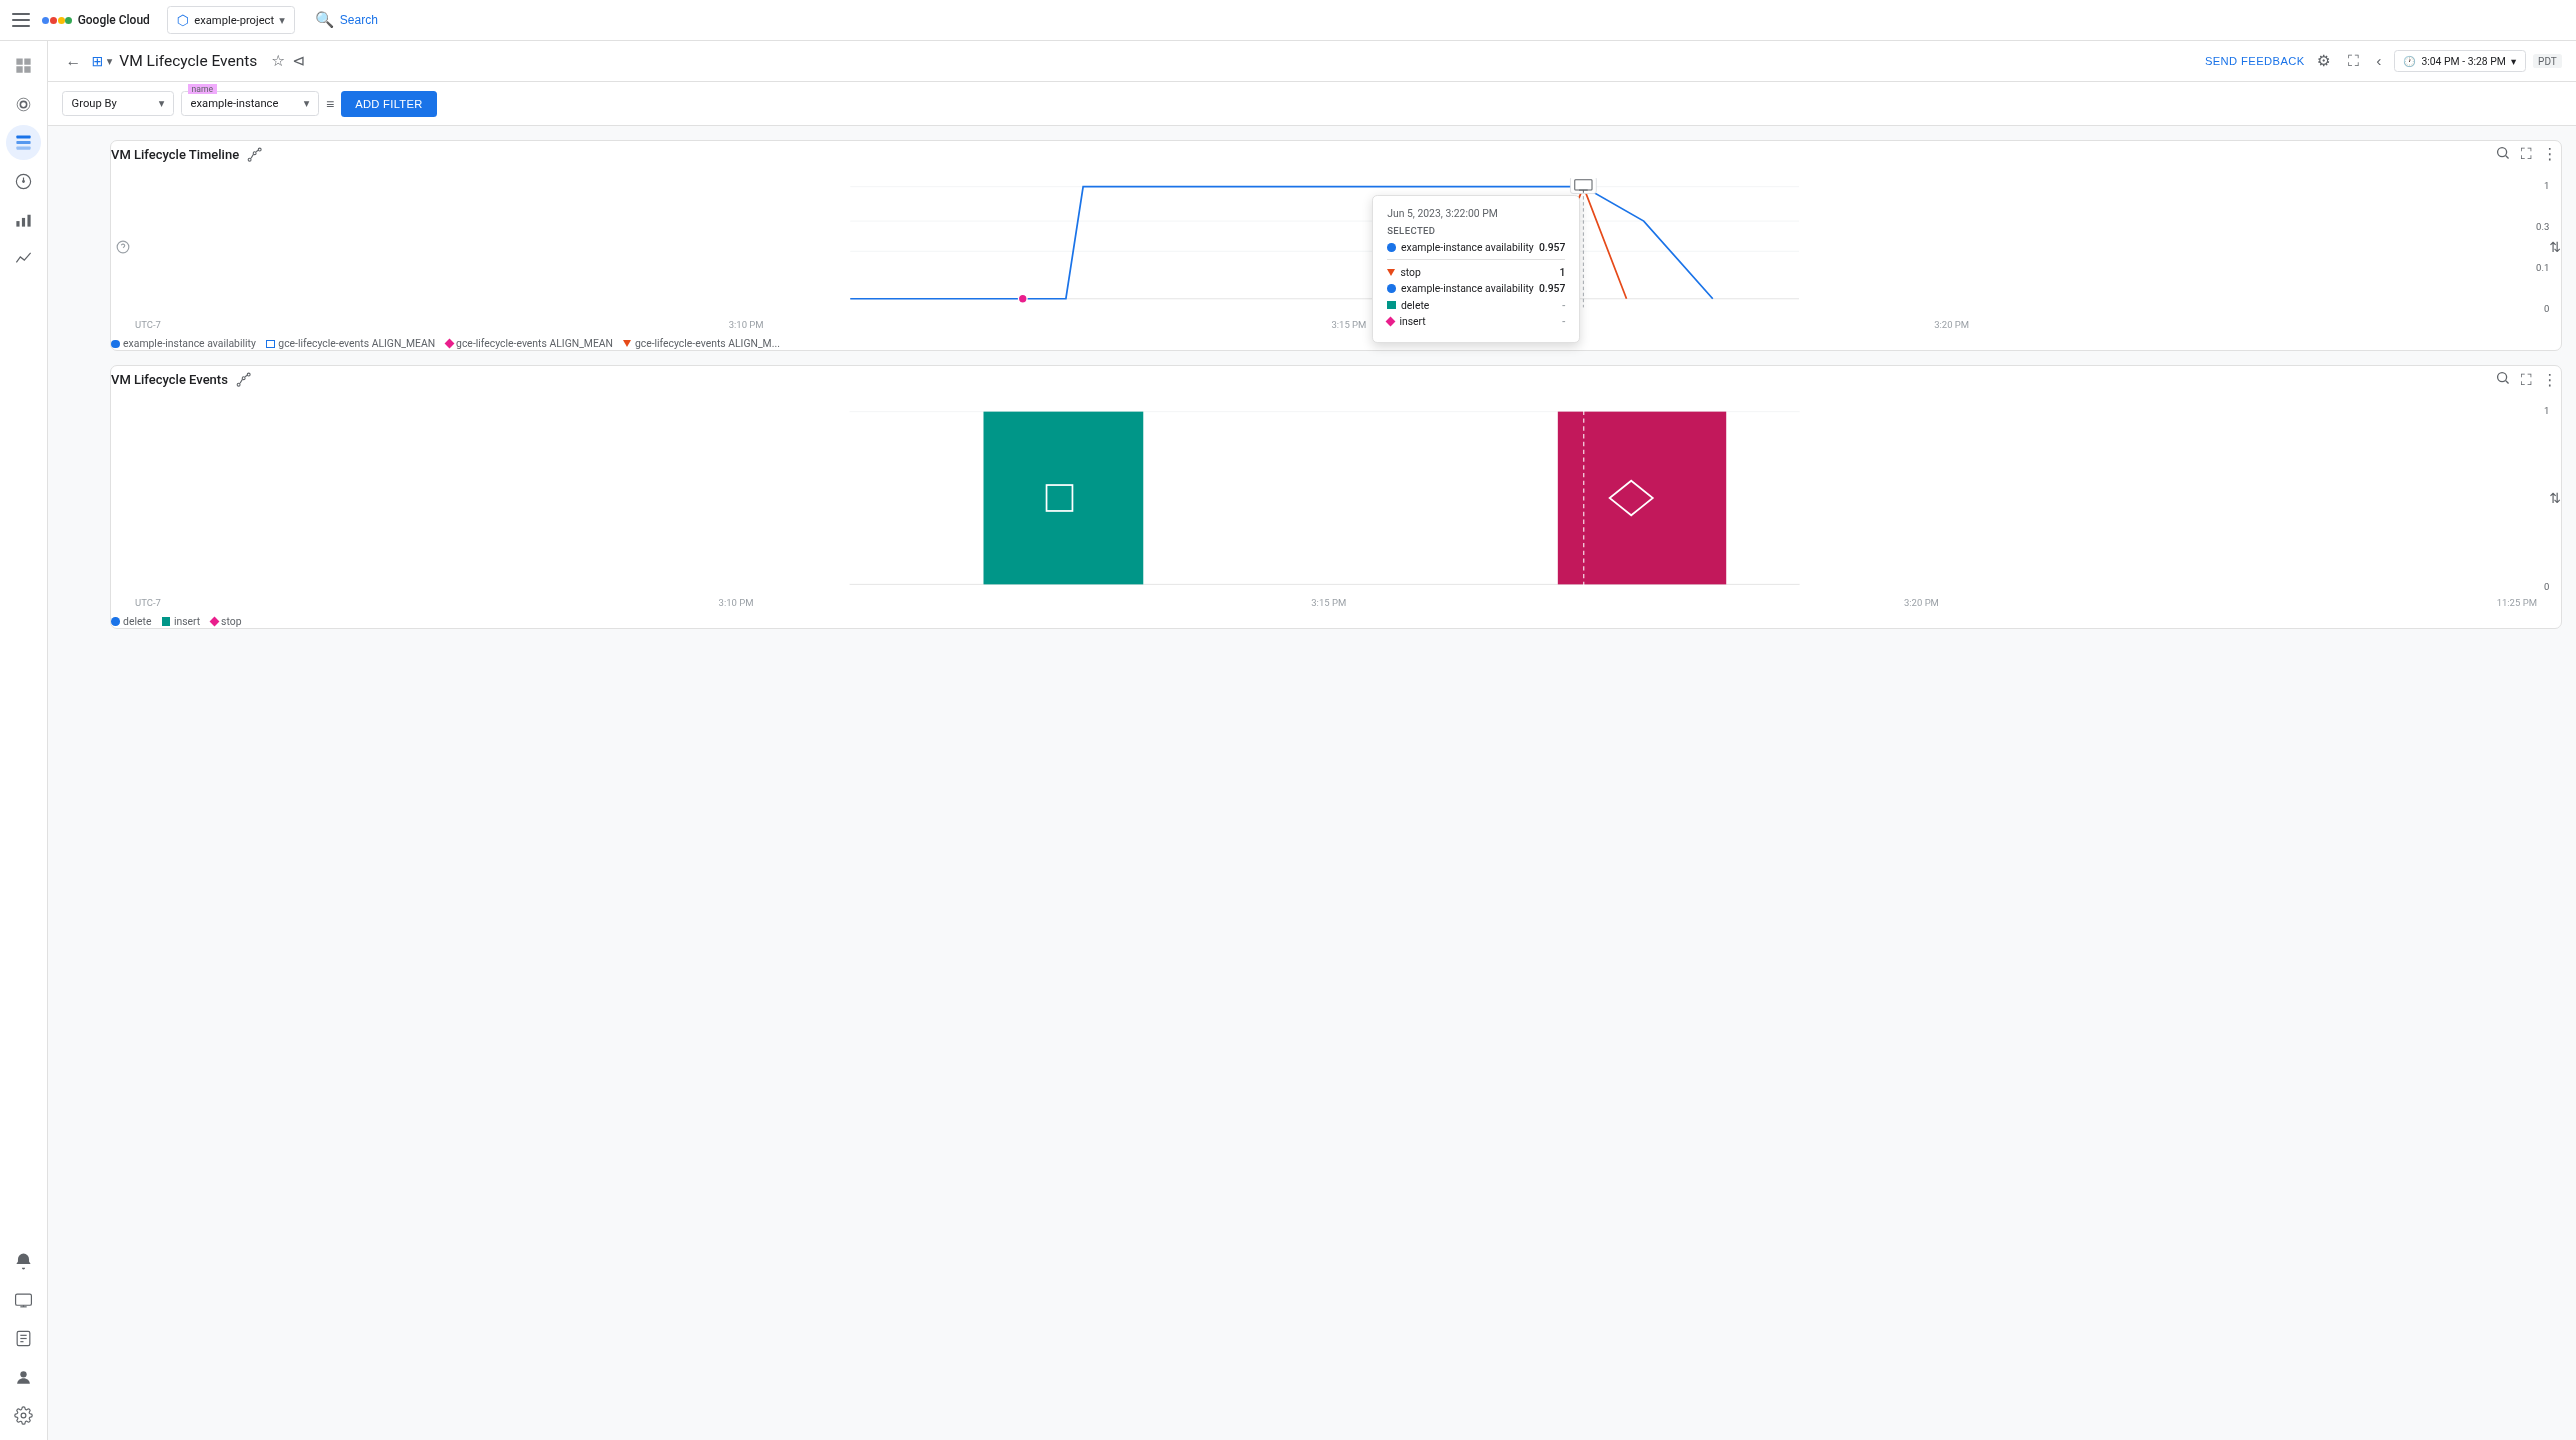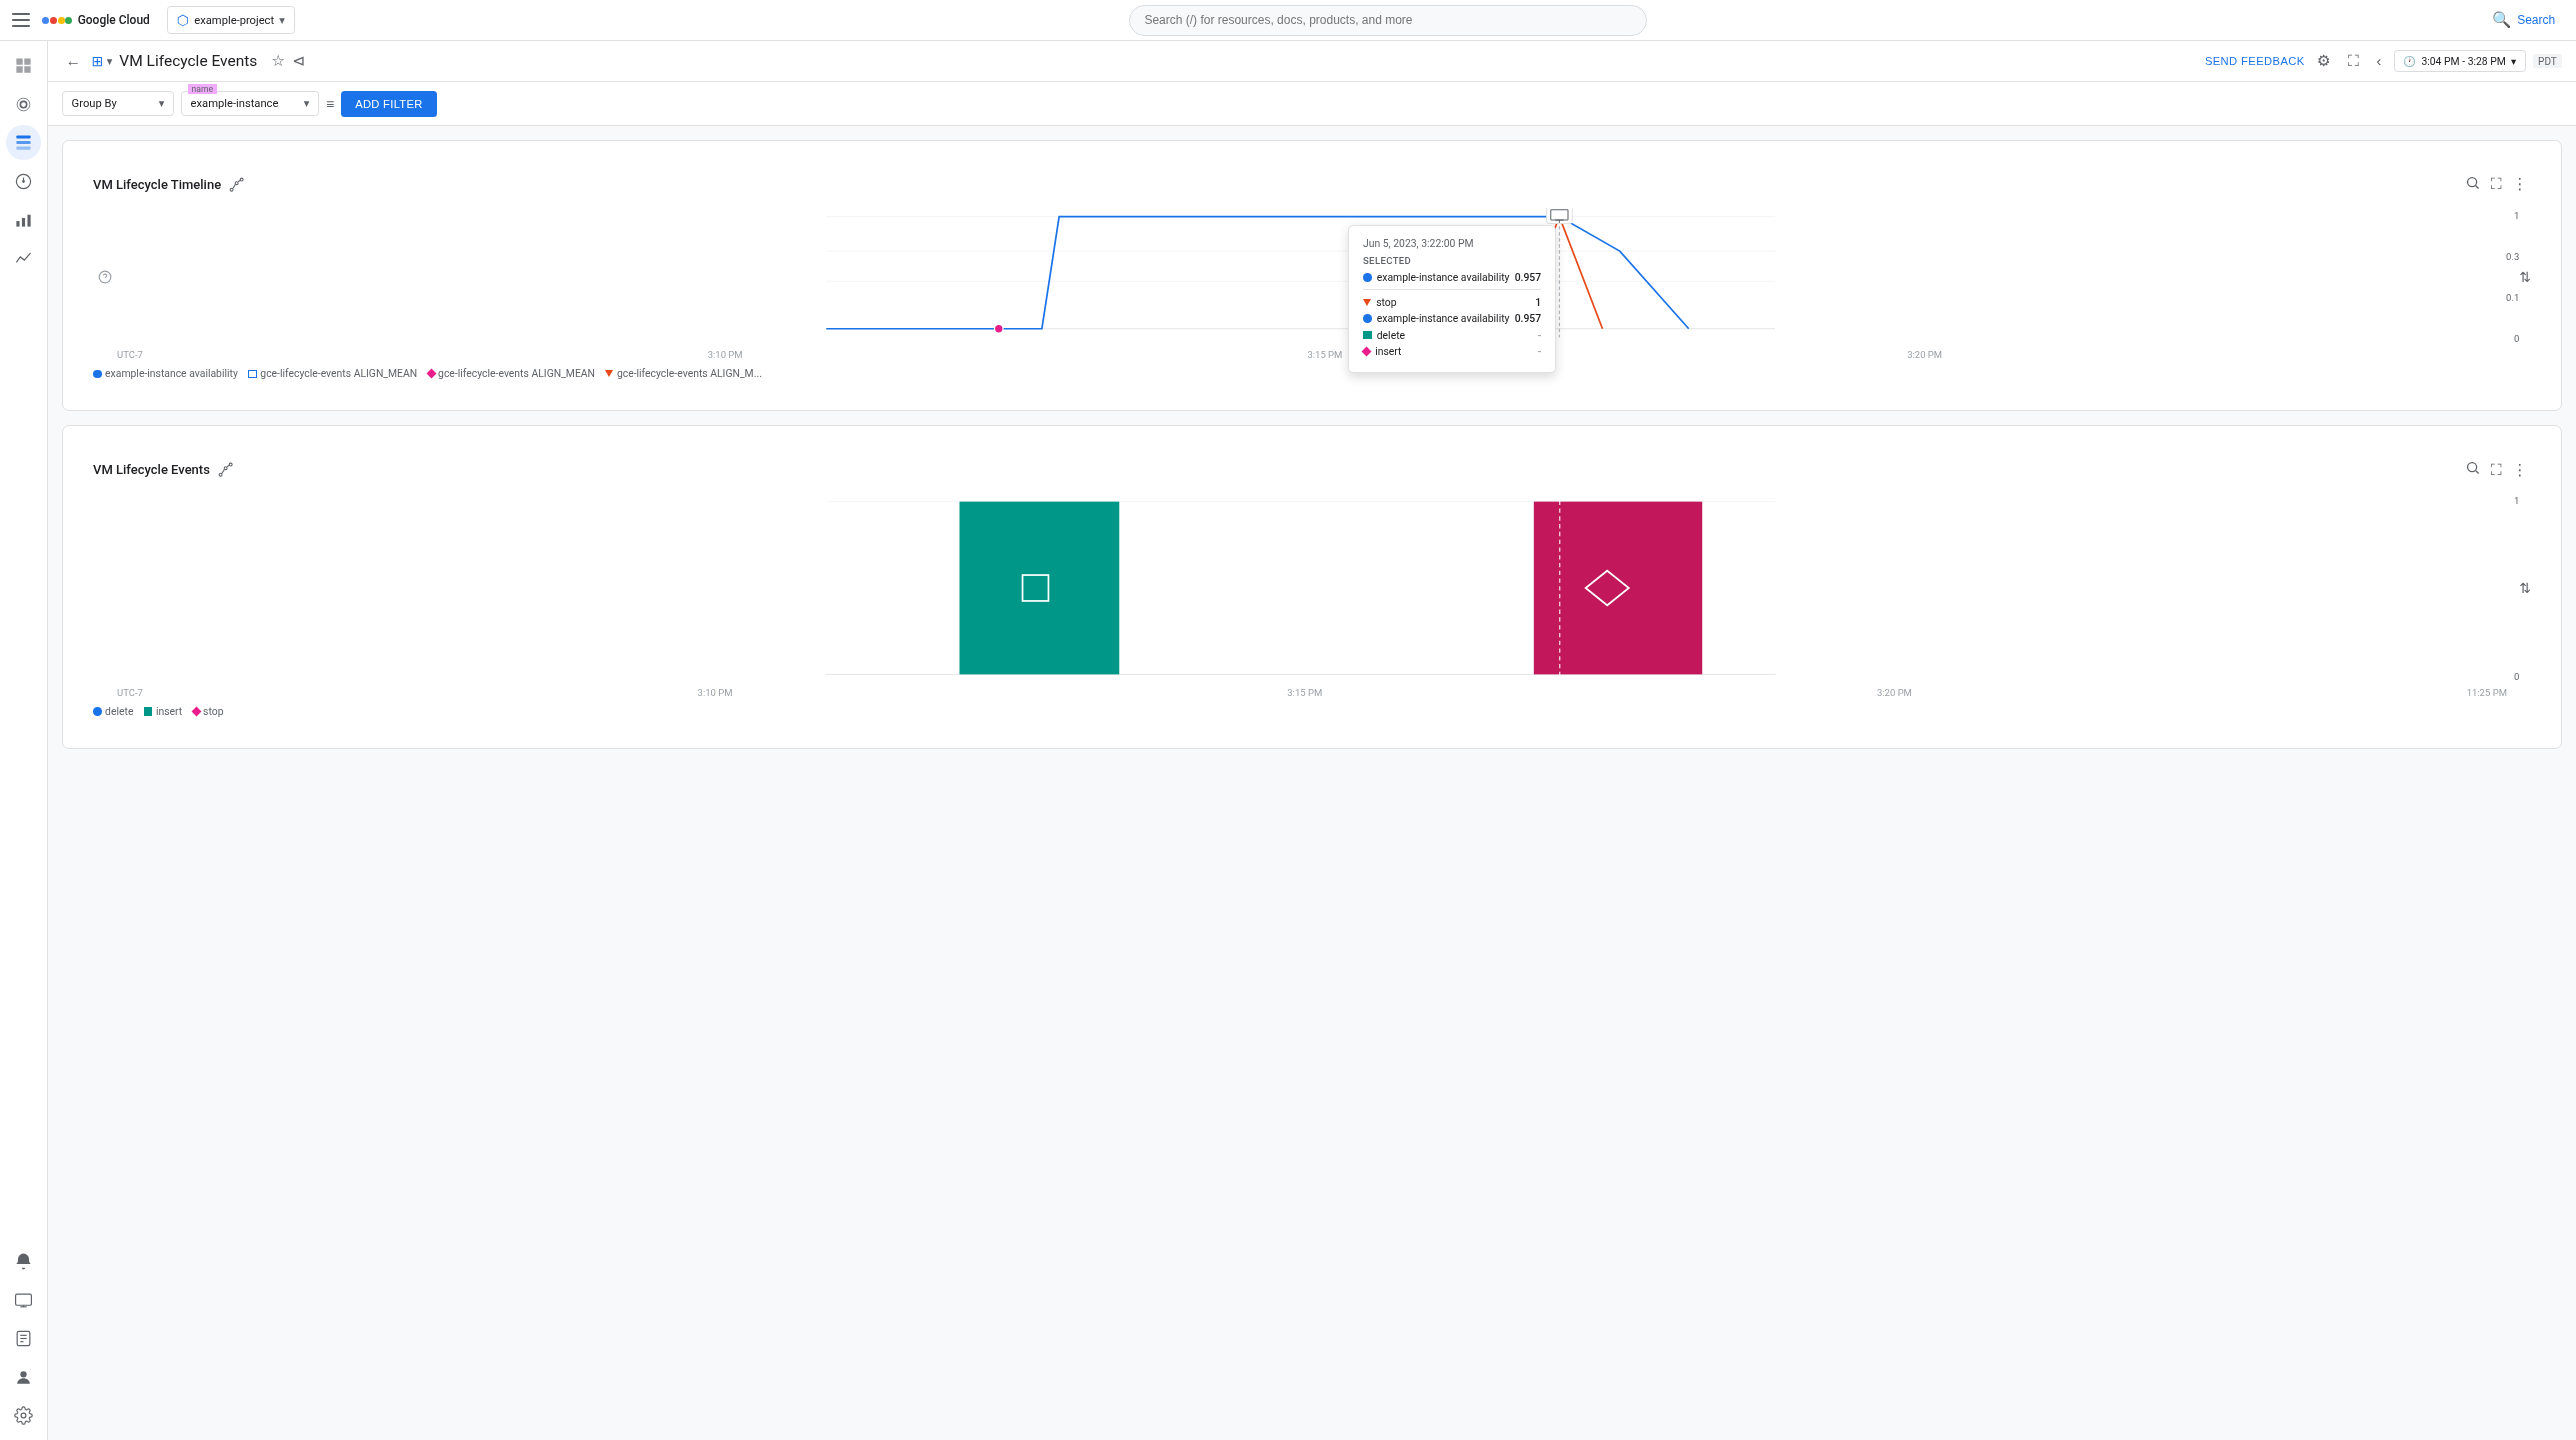--- a/index.html
+++ b/index.html
@@ -41,21 +41,21 @@
     .filter-dropdown-value { display: flex; align-items: center; gap: 5.2px; border: 0.9px solid #dadce0; border-radius: 3.5px; padding: 5.2px 8.6px; font-size: 11.2px; cursor: pointer; background: #fff; min-width: 138px; justify-content: center; }
     .add-filter-btn { background: #1a73e8; color: #fff; border: none; border-radius: 3.5px; padding: 7px 14px; font-size: 11.2px; font-weight: 500; cursor: pointer; letter-spacing: 0.3px; }
     .filter-icon { color: #5f6368; font-size: 14px; }
 
     
     .sidebar-icon { width: 35px; height: 35px; display: flex; align-items: center; justify-content: center; border-radius: 17.3px; cursor: pointer; color: #5f6368; font-size: 17.3px; transition: background 0.1s; }
     .sidebar-icon.active { background: #e8f0fe; color: #1a73e8; }
 
     
     .charts-container { padding: 14px; display: flex; flex-direction: column; gap: 14px; }
-    .chart-panel { background: #fff; border-radius: 7px; border: 0.9px solid #e0e0e0; padding: 30px; }
+    .chart-panel { background: #fff; border-radius: 7px; border: 0.9px solid #e0e0e0; padding: 0; margin-left: 48px; }
     .chart-header { display: flex; align-items: center; gap: 7px; margin-bottom: 10.4px; }
     .chart-title { font-size: 13px; font-weight: 500; color: #202124; }
     .chart-header-actions { margin-left: auto; display: flex; gap: 3.5px; }
     .chart-action-btn { background: none; border: none; cursor: pointer; color: #5f6368; font-size: 15.5px; padding: 3.5px; border-radius: 3.5px; }
     .chart-legend { display: flex; flex-wrap: wrap; gap: 10.4px; margin-top: 7px; font-size: 10.4px; color: #5f6368; }
     .legend-item { display: flex; align-items: center; gap: 3.5px; }
     .legend-dot { width: 8.6px; height: 8.6px; border-radius: 50%; }
 
     
     .tooltip { position: absolute; background: #fff; border: 0.9px solid #e0e0e0; border-radius: 5.2px; box-shadow: 0 3.5px 10.4px rgba(0,0,0,0.15); padding: 10.4px 14px; font-size: 10.4px; min-width: 190px; z-index: 100; }
@@ -87,23 +87,20 @@
         <div class="logo-dot" style="background:#ea4335;"></div>
         <div class="logo-dot" style="background:#fbbc04;"></div>
         <div class="logo-dot" style="background:#34a853;"></div>
       </div>
       <span>Google Cloud</span>
     </div>
     <div class="project-selector">
       <span style="font-size:14px; color:#1a73e8;">⬡</span>
       <span>example-project</span>
       <span style="color:#5f6368;">▾</span>
-    </div>
-    <div class="search-bar">
-      <input class="search-input" type="text" placeholder="Search (/) for resources, docs, products, and more" style="">
     </div>
     <button class="search-button">
       <span style="font-size:15.5px;">🔍</span>
       <span>Search</span>
     </button>
   </div>
 
   <div class="main-area">
 
     <div class="sidebar">

